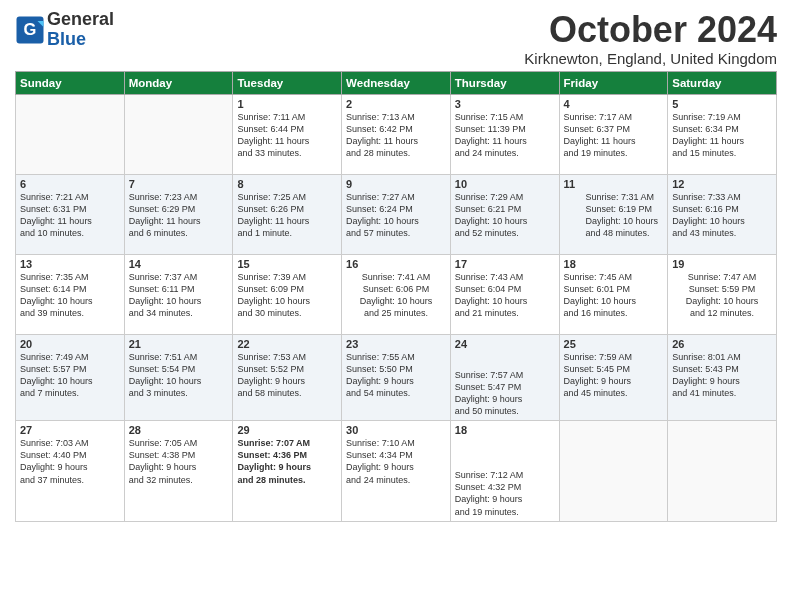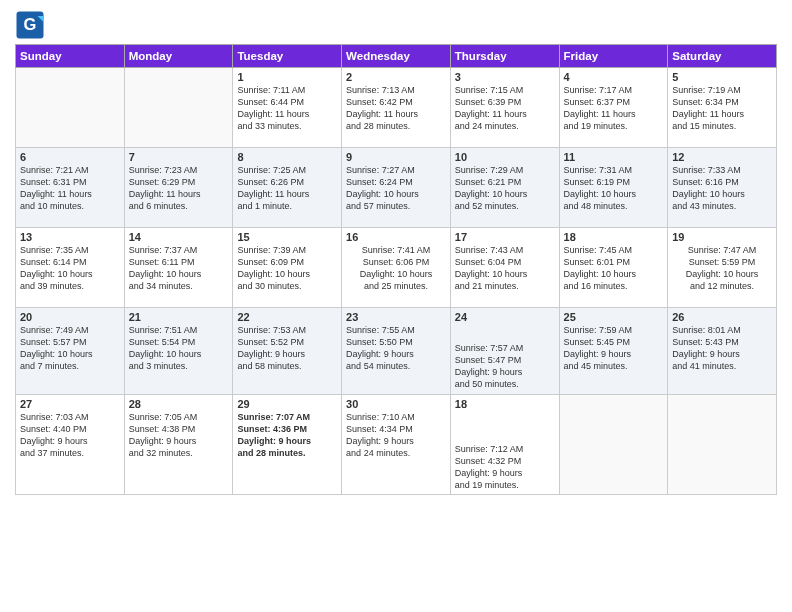--- a/index.html
+++ b/index.html
@@ -50,21 +50,21 @@
     .location {
       font-size: 15px;
       color: #333;
     }
     .calendar-table {
       width: 100%;
       border-collapse: collapse;
       table-layout: fixed;
     }
     .calendar-table th {
-      background: #6d28d9;
+      background: #15803d;
       color: #fff;
       font-size: 11.5px;
       font-weight: bold;
       padding: 5px 4px;
       text-align: left;
       border: 1px solid #aaa;
     }
     .calendar-table td {
       border: 1px solid #ccc;
       vertical-align: top;
@@ -98,20 +98,28 @@
 <body>
 
 <div class="container">
   <div class="header-top">
     <div class="logo">
       <svg class="logo-icon" viewBox="0 0 40 40">
         <rect x="2" y="2" width="36" height="36" rx="4" fill="#1a5fa8"></rect>
         <text x="20" y="26" text-anchor="middle" fill="white" font-size="22" font-weight="bold" font-family="Arial">G</text>
         <polygon points="30,8 38,8 38,16" fill="#4fc3f7"></polygon>
       </svg>
+      <div class="logo-text">
+        <div>General</div>
+        <div><span>Blue</span></div>
+      </div>
+    </div>
+    <div class="title-block">
+      <div class="month-title">October 2024</div>
+      <div class="location">Kirknewton, England, United Kingdom</div>
     </div>
   </div>
 
   <table class="calendar-table">
     <thead>
       <tr>
       <th>Sunday</th>
           <th>Monday</th>
           <th>Tuesday</th>
           <th>Wednesday</th>
@@ -134,21 +142,21 @@
           <td>
             <div class="day-number">2</div>
             <div class="day-info" style="white-space: pre-line;">Sunrise: 7:13 AM
 Sunset: 6:42 PM
 Daylight: 11 hours
 and 28 minutes.</div>
           </td>
           <td>
             <div class="day-number">3</div>
             <div class="day-info" style="white-space: pre-line;">Sunrise: 7:15 AM
-Sunset: 6:39 PM
+Sunset: 11:39 PM
 Daylight: 11 hours
 and 24 minutes.</div>
           </td>
           <td>
             <div class="day-number">4</div>
             <div class="day-info" style="white-space: pre-line;">Sunrise: 7:17 AM
 Sunset: 6:37 PM
 Daylight: 11 hours
 and 19 minutes.</div>
           </td>
@@ -191,21 +199,21 @@
           </td>
           <td>
             <div class="day-number">10</div>
             <div class="day-info" style="white-space: pre-line;">Sunrise: 7:29 AM
 Sunset: 6:21 PM
 Daylight: 10 hours
 and 52 minutes.</div>
           </td>
           <td>
             <div class="day-number">11</div>
-            <div class="day-info" style="white-space: pre-line;">Sunrise: 7:31 AM
+            <div class="day-info" style="white-space: pre-line; margin-left: 22px;">Sunrise: 7:31 AM
 Sunset: 6:19 PM
 Daylight: 10 hours
 and 48 minutes.</div>
           </td>
           <td>
             <div class="day-number">12</div>
             <div class="day-info" style="white-space: pre-line;">Sunrise: 7:33 AM
 Sunset: 6:16 PM
 Daylight: 10 hours
 and 43 minutes.</div>

